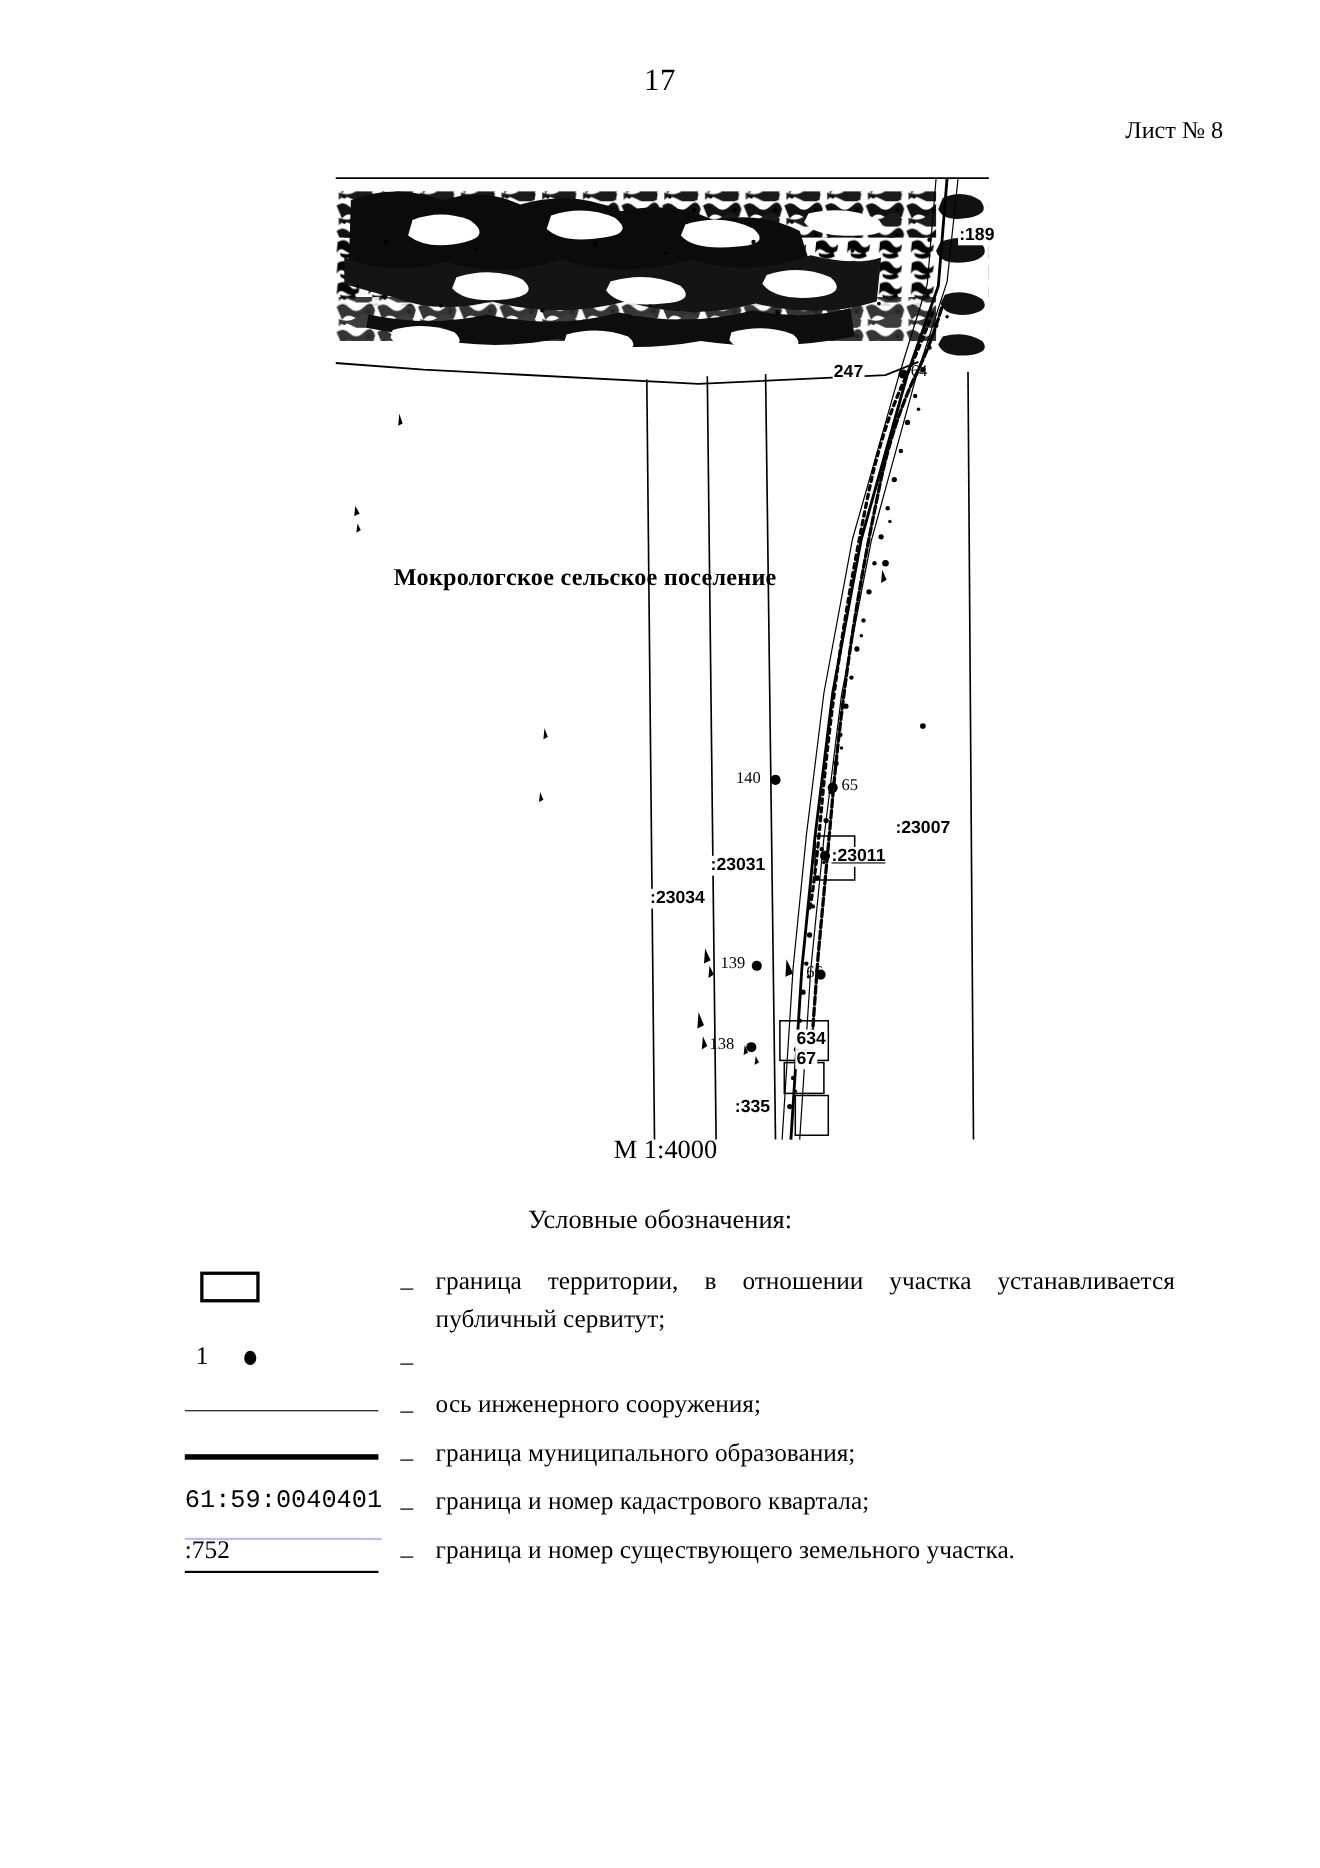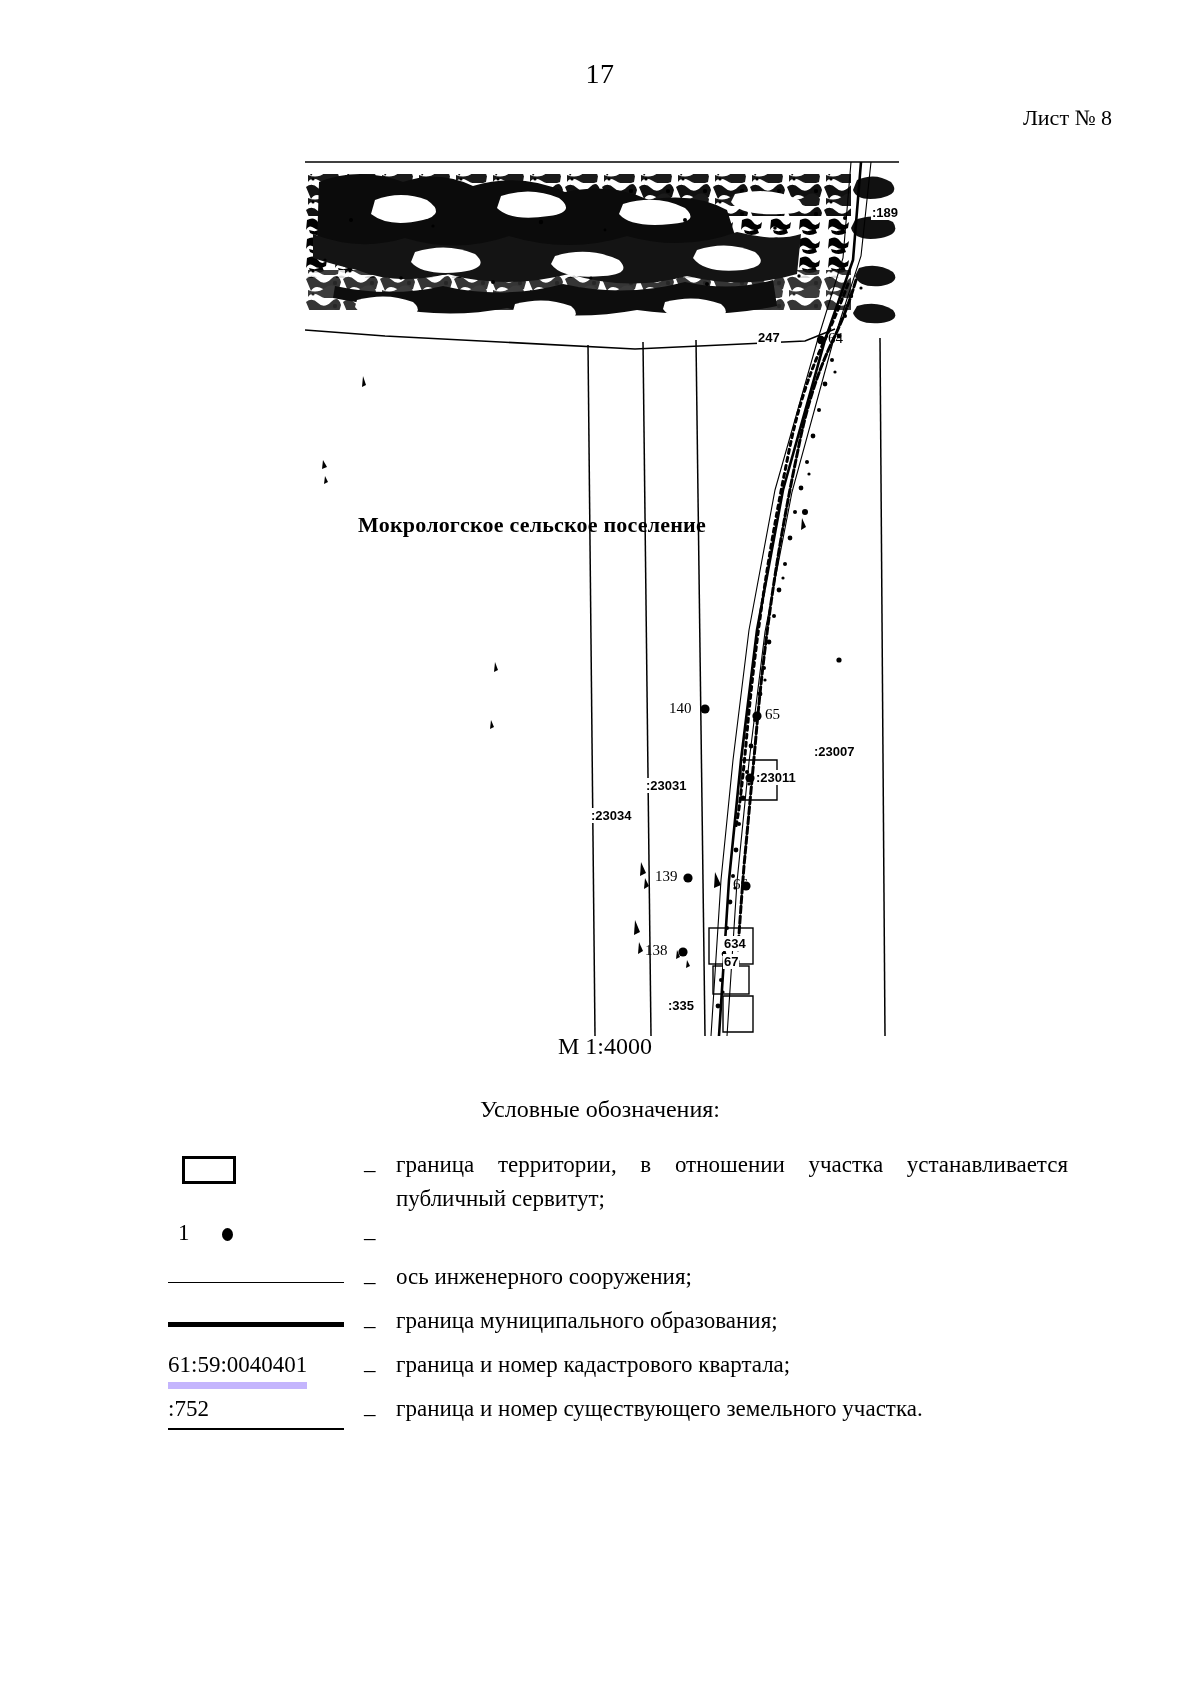--- a/index.html
+++ b/index.html
@@ -67,21 +67,21 @@
     top: 1033px;
     width: 600px;
     text-align: center;
     font-size: 24px;
   }
 
   
   .mlabel {
     position: absolute;
     font-family: "Liberation Sans", "DejaVu Sans", sans-serif;
-    font-size: 13px;
+    font-size: 16px;
     font-weight: bold;
     white-space: nowrap;
     z-index: 5;
     color: #000;
   }
   .mlabel.serif {
     font-family: "Liberation Serif", "DejaVu Serif", serif;
     font-weight: normal;
     font-size: 15px;
   }
@@ -176,23 +176,24 @@
     top: 18px;
     width: 176px;
     height: 5px;
     background: #000;
   }
   .sym-cad {
     position: absolute;
     left: 0px;
     top: 2px;
     font-size: 23px;
-    border-bottom: 7px solid #c4b5fd;
-    padding-bottom: 3px;
+    border-bottom: 2px solid #c4b5fd;
+    padding-bottom: 19px;
     line-height: 29px;
+    font-family: Liberation Mono, monospace;
   }
   .sym-parcel {
     position: absolute;
     left: 0px;
     top: 2px;
     font-size: 23px;
     line-height: 29px;
   }
   .sym-parcel-line {
     position: absolute;
@@ -388,21 +389,21 @@
 
   <div class="map-title">Мокрологское сельское поселение</div>
 
   <div class="mlabel boxed" style="left:566px; top:45px;">:189</div>
   <div class="mlabel boxed" style="left:452px; top:170px;">247</div>
   <div class="mlabel serif" style="left:523px; top:170px;">64</div>
   <div class="mlabel serif" style="left:364px; top:540px;">140</div>
   <div class="mlabel serif" style="left:460px; top:546px;">65</div>
   <div class="mlabel boxed" style="left:508px; top:584px;">:23007</div>
   <div class="mlabel boxed" style="left:340px; top:618px;">:23031</div>
-  <div class="mlabel boxed" style="left:450px; top:610px;">:23011</div>
+  <div class="mlabel boxed" style="left:450px; top:610px;text-decoration:underline;">:23011</div>
   <div class="mlabel boxed" style="left:285px; top:648px;">:23034</div>
   <div class="mlabel serif" style="left:350px; top:708px;">139</div>
   <div class="mlabel serif" style="left:428px; top:716px;">66</div>
   <div class="mlabel serif" style="left:340px; top:782px;">138</div>
   <div class="mlabel boxed" style="left:418px; top:776px;">634</div>
   <div class="mlabel boxed" style="left:418px; top:794px;">67</div>
   <div class="mlabel boxed" style="left:362px; top:838px;">:335</div>
 </div>
 
 <div class="scale-label">М 1:4000</div>

